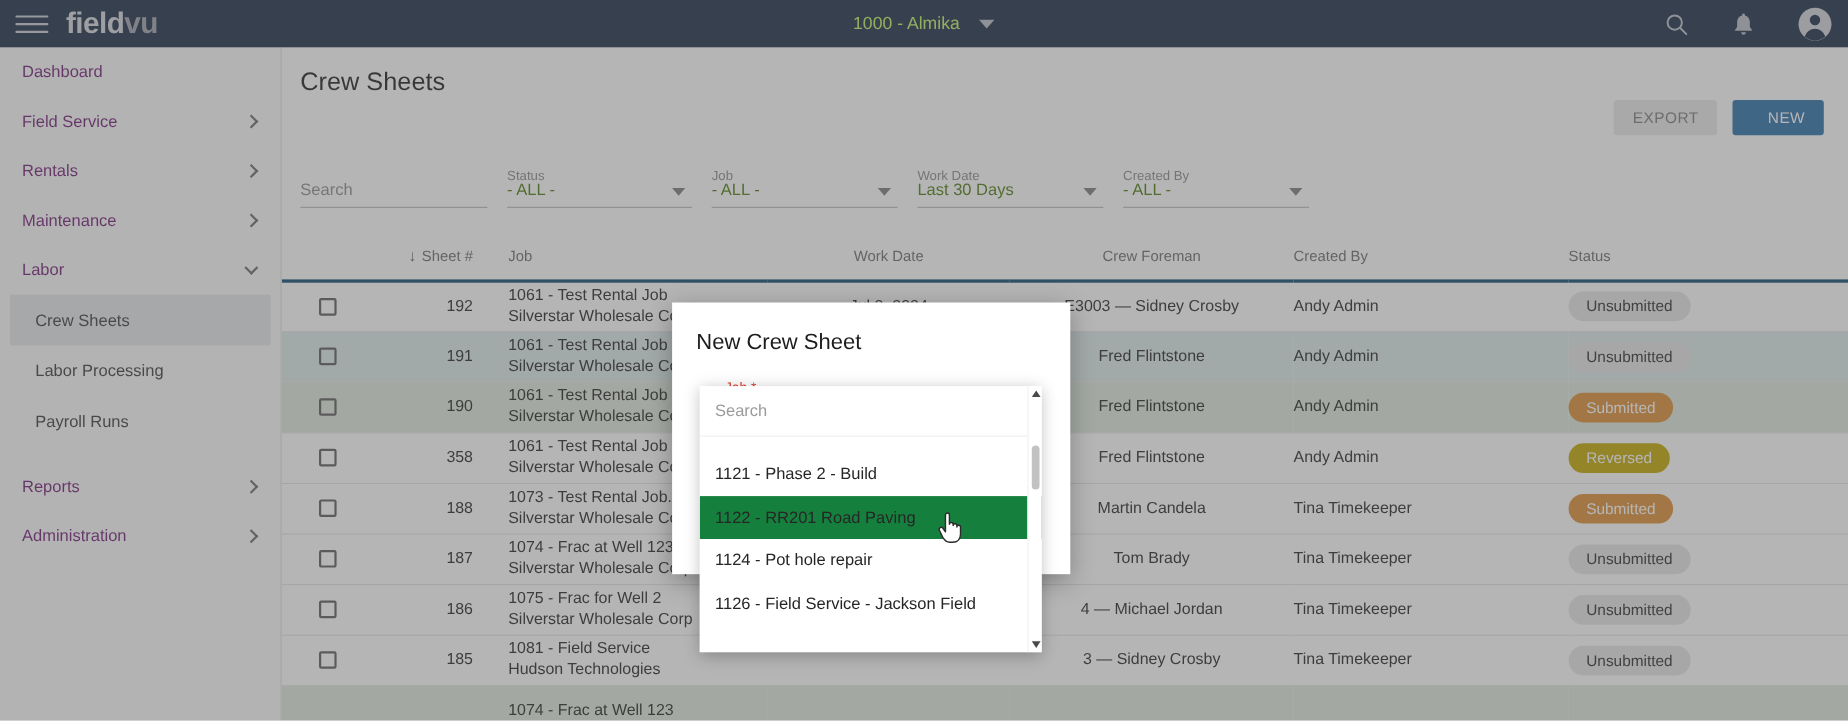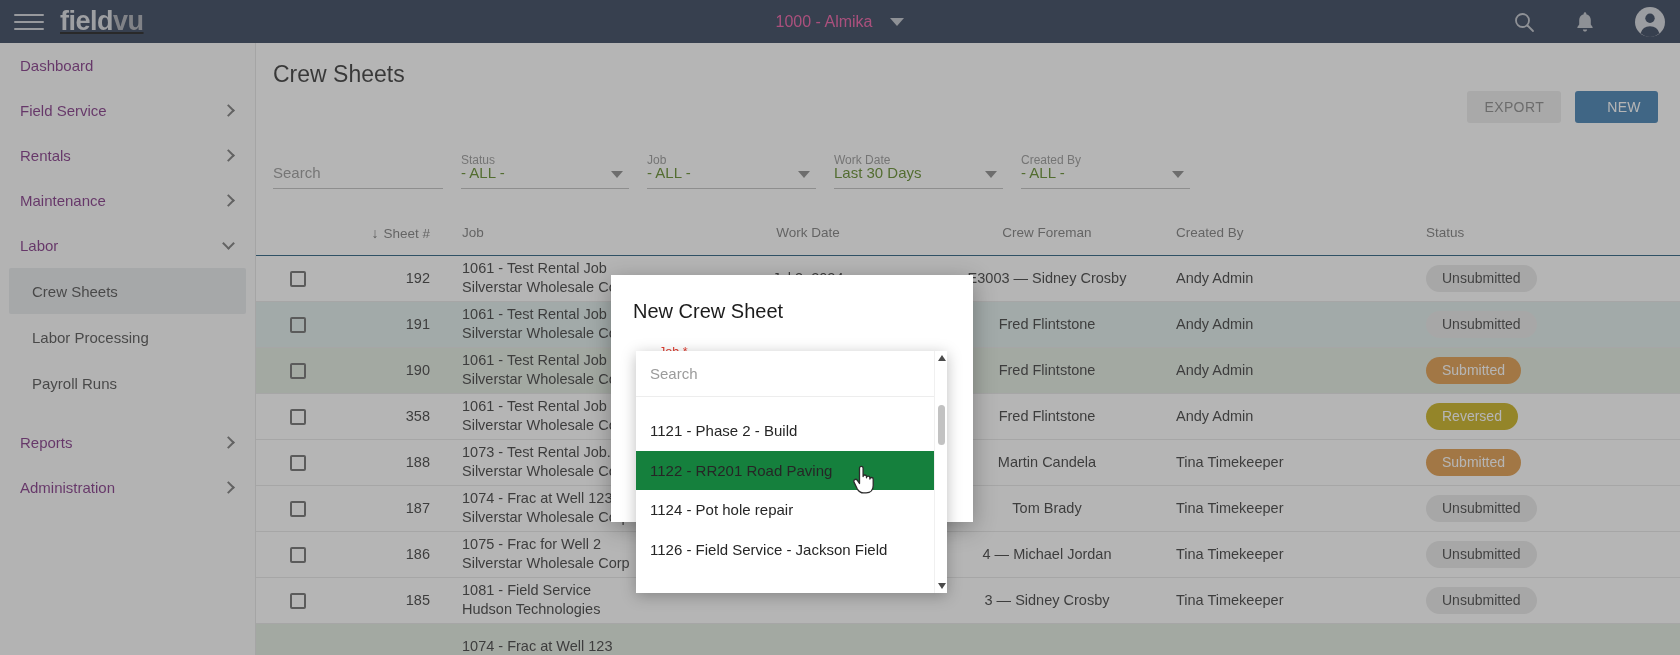--- a/index.html
+++ b/index.html
@@ -10,21 +10,20 @@
     background: #ffffff;
   }
 
   
   #topbar {
     position: absolute; top: 0; left: 0;
     width: 1680px; height: 43px;
     background: #1b2a45;
     display: flex; align-items: center;
     z-index: 60;
-    text-decoration: underline;
   }
   #hamburger {
     width: 30px; height: 22px;
     margin-left: 14px; margin-right: 16px;
     display: flex; flex-direction: column; justify-content: center; gap: 5px;
     cursor: pointer;
   }
   #hamburger span { display:block; height: 2px; background: #c9cdd4; border-radius: 1px; }
   #logo {
     font-size: 27px; font-weight: bold; letter-spacing: -0.5px;
@@ -33,21 +32,21 @@
   #logo .lg-a { color: #d4d7dc; }
   #logo .lg-b { color: #9fa3ab; }
 
   #company {
     position: absolute; left: 0; right: 0;
     display: flex; align-items: center; justify-content: center;
     gap: 18px;
     pointer-events: none;
   }
   #company .cname {
-    font-size: 16px; color: #ec4899; pointer-events: auto; cursor: pointer;
+    font-size: 16px; color: #bef264; pointer-events: auto; cursor: pointer;
   }
   .caret-down {
     width: 0; height: 0;
     border-left: 7px solid transparent;
     border-right: 7px solid transparent;
     border-top: 8px solid #b9bec7;
     pointer-events: auto; cursor: pointer;
   }
 
   #topright {
@@ -143,21 +142,21 @@
     cursor: pointer;
   }
 
   
   #tablewrap { position: absolute; top: 168px; left: 0; right: 0; bottom: 0; }
   table { width: 1424px; border-collapse: collapse; table-layout: fixed; }
   thead th {
     height: 44px;
     font-size: 13.5px; font-weight: normal; color: #6c6c6c;
     text-align: left; vertical-align: middle;
-    border-bottom: 1px solid #0c4a6e;
+    border-bottom: 3px solid #0c4a6e;
     padding: 0;
   }
   tbody td {
     height: 46px;
     font-size: 14.5px; color: #262626;
     border-bottom: 1px solid #e4e4e4;
     padding: 0; vertical-align: middle;
   }
   .c-chk   { width: 84px;  text-align: center; }
   .c-sheet { width: 100px; text-align: right;  padding-right: 10px !important; }

